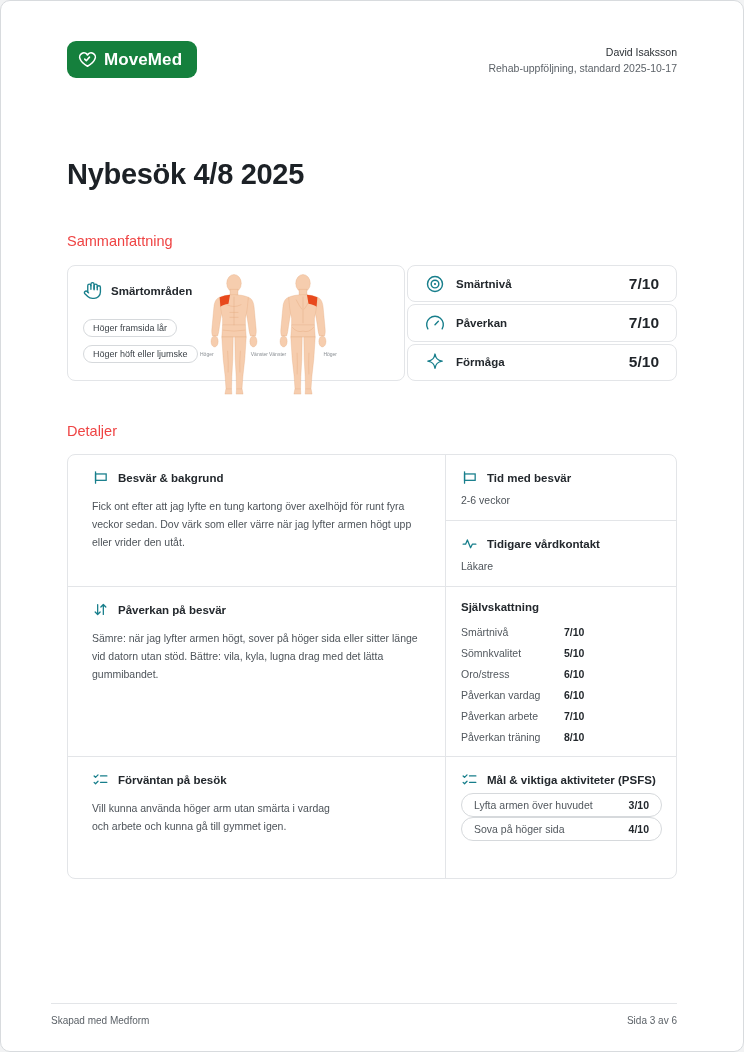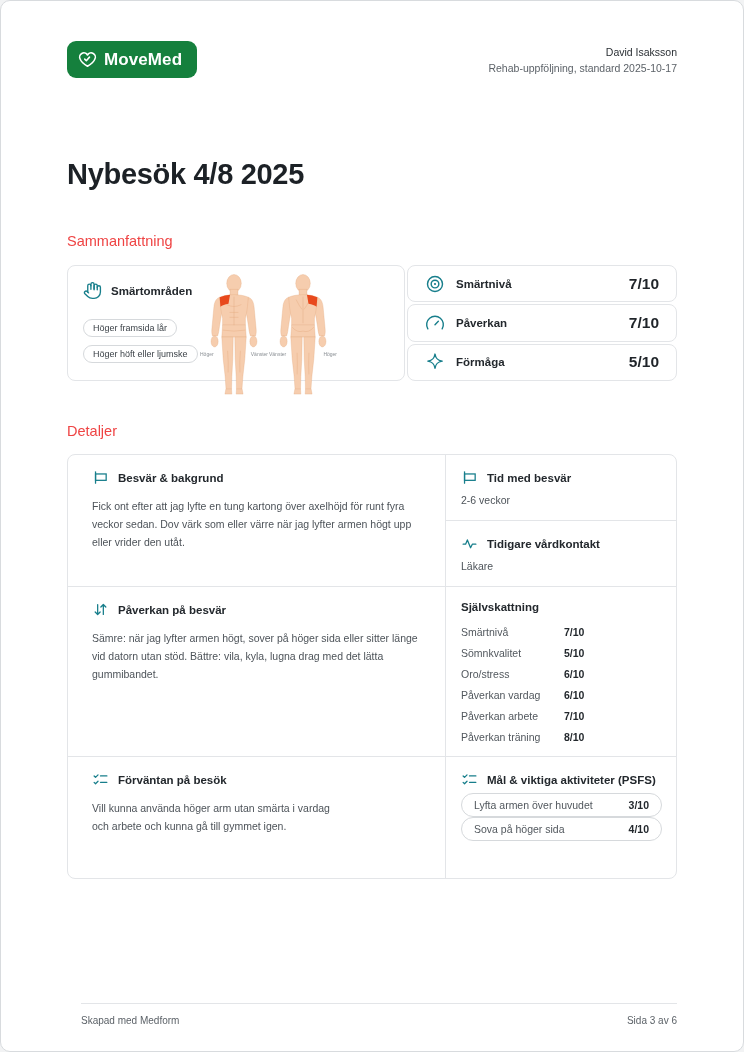--- a/index.html
+++ b/index.html
@@ -58,21 +58,21 @@
   .sr-list{margin-top:13px;display:flex;flex-direction:column;gap:9px;}
   .sr-row{display:flex;font-size:10.5px;align-items:baseline;}
   .sr-label{width:103px;color:#51575d;}
   .sr-value{font-weight:700;color:#23282d;}
   .goals{margin-top:5px;display:flex;flex-direction:column;}
   .goal-pill{width:201px;box-sizing:border-box;border:1px solid #d6d9dc;border-radius:13px;
              padding:5px 12px;display:flex;justify-content:space-between;align-items:center;
              font-size:10.5px;color:#51575d;background:#fff;}
   .goal-value{font-weight:700;color:#23282d;}
   
-  .footer{position:absolute;left:80px;right:66px;top:1002px;border-top:1px solid #e3e5e8;
+  .footer{position:absolute;left:50px;right:66px;top:1002px;border-top:1px solid #e3e5e8;
           padding-top:11px;display:flex;justify-content:space-between;font-size:10px;color:#5c6268;}
   
   .ticon{flex:0 0 auto;display:flex;}
 </style>
 </head>
 <body>
 
 <div class="page">
 
   <div class="header">

